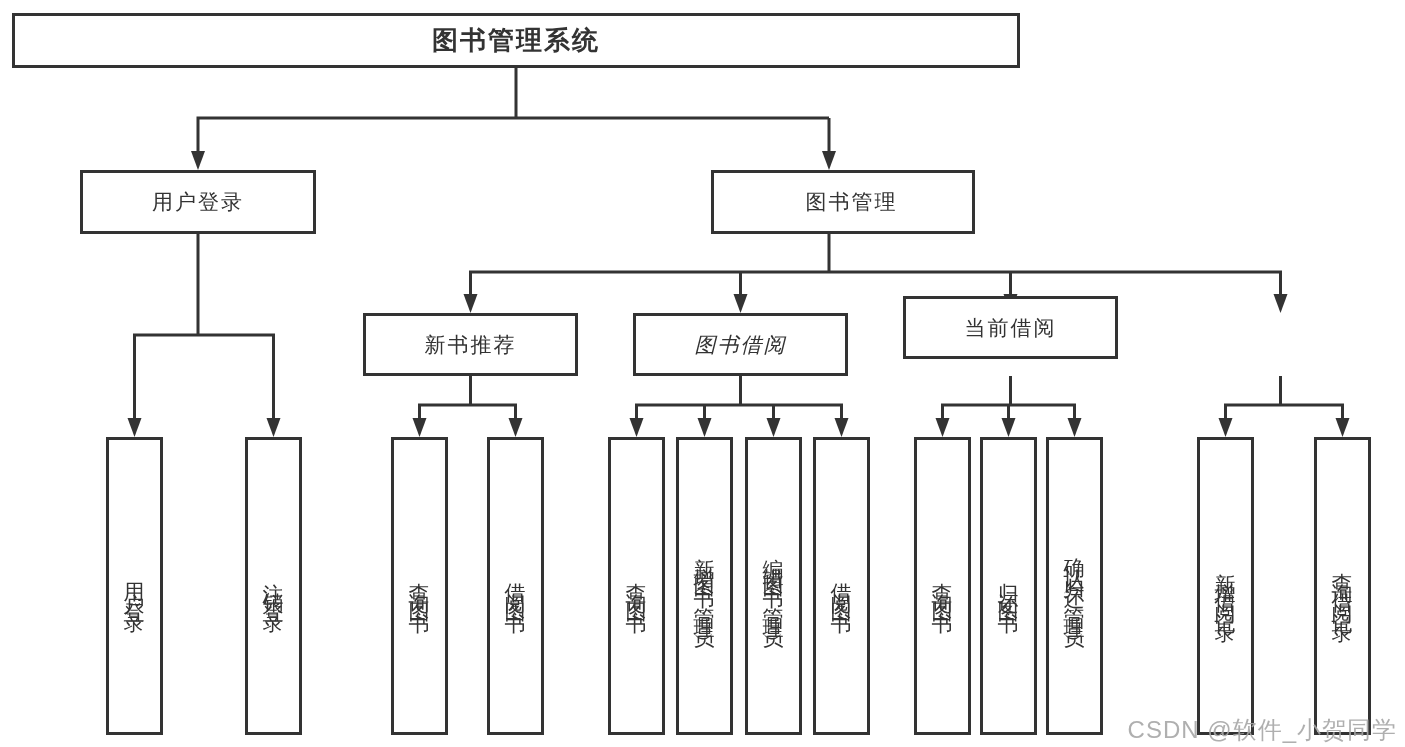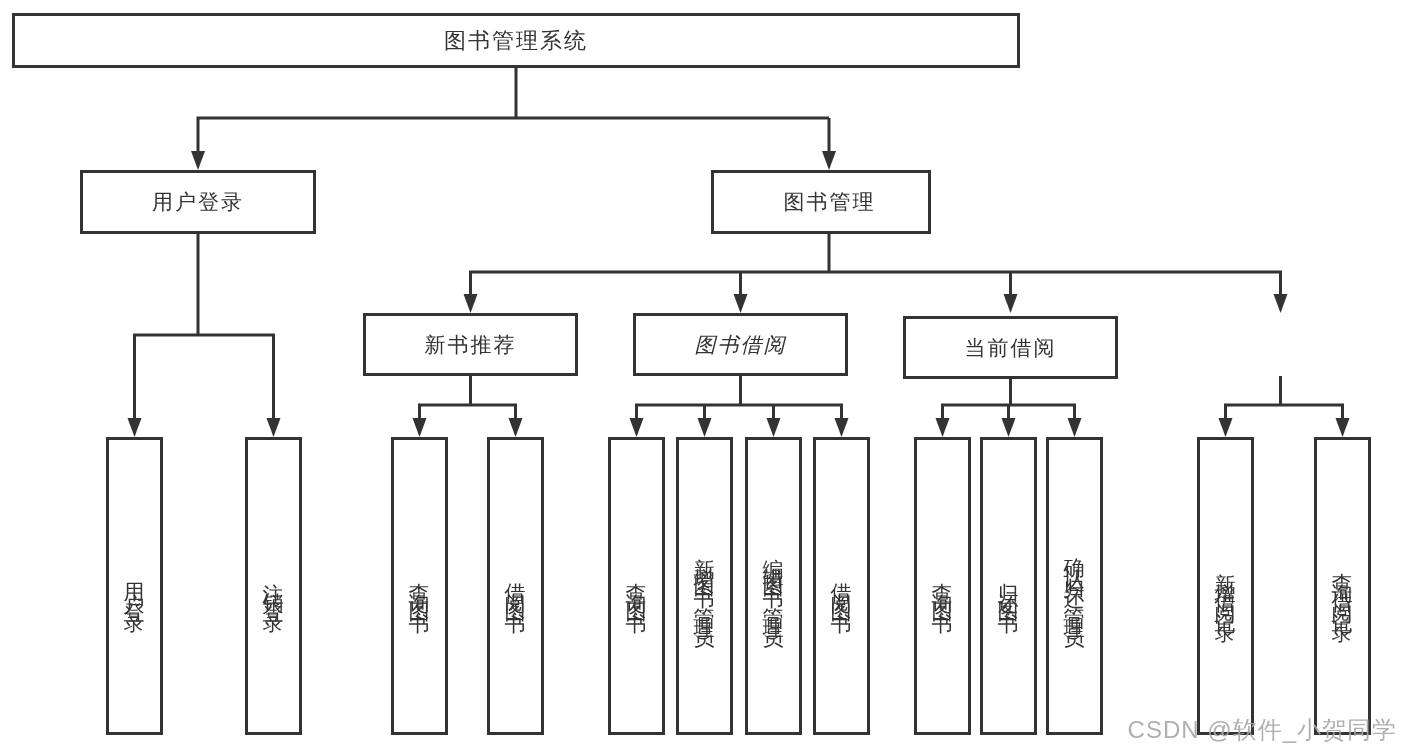--- a/index.html
+++ b/index.html
@@ -29,21 +29,22 @@
     background: #ffffff;
     display: flex;
     align-items: center;
     justify-content: center;
     font-size: 21px;
     color: #333333;
     letter-spacing: 2px;
     z-index: 2;
   }
   .node.title {
-    font-size: 22px;
+    font-size: 26px;
+    font-weight: bold;
   }
   .leaf {
     writing-mode: vertical-rl;
     text-orientation: mixed;
     letter-spacing: 10px;
     line-height: 1;
     font-size: 21px;
     padding: 6px 0;
   }
   .watermark {
@@ -108,25 +109,25 @@
     <g stroke="#333333" stroke-width="3">
       <path fill="none" d="M1280.5 376 V405 M1224 405 H1344 M1225.5 405 V420 M1342.5 405 V420"></path>
       <polygon stroke="none" fill="#333333" points="1218.5,418 1232.5,418 1225.5,437"></polygon>
       <polygon stroke="none" fill="#333333" points="1335.5,418 1349.5,418 1342.5,437"></polygon>
     </g>
   </svg>
 
   <div class="node title" style="left:12px; top:13px; width:1008px; height:55px;">图书管理系统</div>
 
   <div class="node" style="left:80px; top:170px; width:236px; height:64px;">用户登录</div>
-  <div class="node" style="left:711px; top:170px; width:220px; height:64px;padding-left:17px;">图书管理</div>
+  <div class="node" style="left:711px; top:170px; width:264px; height:64px;padding-left:17px;">图书管理</div>
 
   <div class="node" style="left:363px; top:313px; width:215px; height:63px;">新书推荐</div>
   <div class="node" style="left:633px; top:313px; width:215px; height:63px;font-style:italic;">图书借阅</div>
-  <div class="node" style="left:903px; top:316px; width:215px; height:63px;">当前借阅</div>
+  <div class="node" style="left:903px; top:296px; width:215px; height:63px;">当前借阅</div>
 
   <div class="node leaf" style="left:106px; top:437px; width:57px; height:298px;">用户登录</div>
   <div class="node leaf" style="left:245px; top:437px; width:57px; height:298px;">注销登录</div>
 
   <div class="node leaf" style="left:391px; top:437px; width:57px; height:298px;">查询图书</div>
   <div class="node leaf" style="left:487px; top:437px; width:57px; height:298px;">借阅图书</div>
 
   <div class="node leaf" style="left:608px; top:437px; width:57px; height:298px;">查询图书</div>
   <div class="node leaf" style="left:676px; top:437px; width:57px; height:298px;">新增图书（管理员）</div>
   <div class="node leaf" style="left:745px; top:437px; width:57px; height:298px;">编辑图书（管理员）</div>

